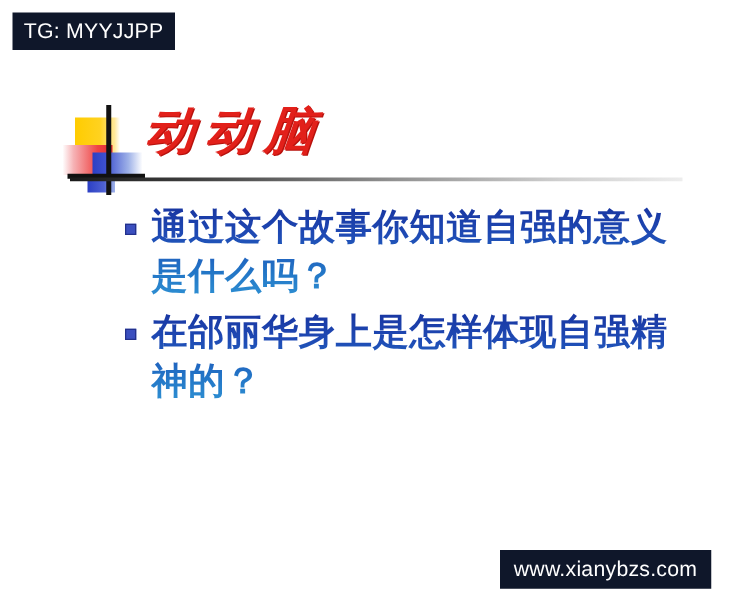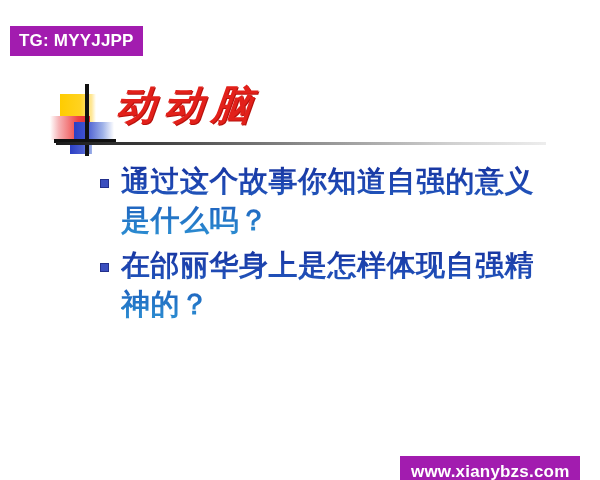--- a/index.html
+++ b/index.html
@@ -16,29 +16,28 @@
     position: relative;
     width: 600px;
     height: 480px;
     background: #ffffff;
     overflow: hidden;
   }
 
   
   .watermark {
     position: absolute;
-    background: #a21caf;
+    background: #0f172a;
     color: #ffffff;
     font-family: "Liberation Sans", sans-serif;
-    font-weight: 700;
+    font-weight: 400;
     letter-spacing: 0.2px;
     display: flex;
     align-items: center;
     white-space: nowrap;
-    margin-top: 16px;
   }
   .watermark-top {
     left: 10px;
     top: 10px;
     height: 30px;
     padding: 0 9px;
     font-size: 17px;
   }
   .watermark-bottom {
     left: 400px;

